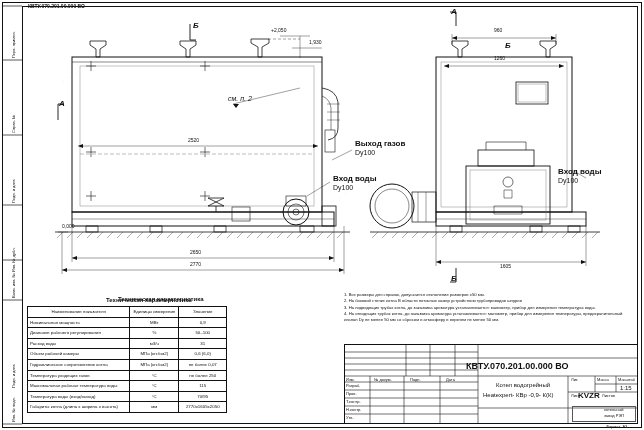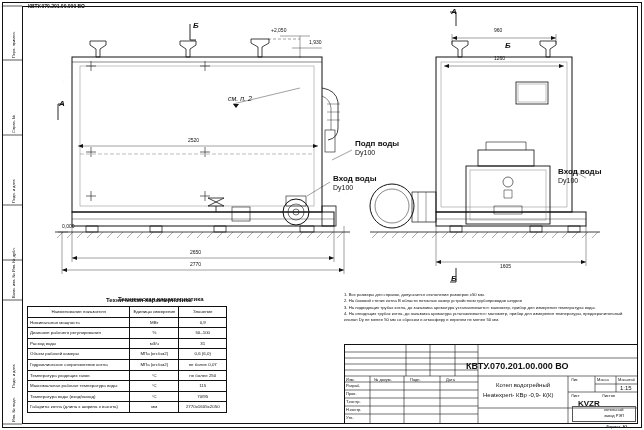--- a/index.html
+++ b/index.html
@@ -280,21 +280,21 @@
   <div class="txt t5" style="left:190px;top:262px;">2770</div>
   <div class="txt t5" style="left:271px;top:28px;">+2,050</div>
   <div class="txt t5" style="left:309px;top:40px;">1,930</div>
   <div class="txt t5" style="left:62px;top:224px;">0,000</div>
 
   <div class="txt t5" style="left:494px;top:28px;">960</div>
   <div class="txt t5" style="left:494px;top:56px;">1260</div>
   <div class="txt t5" style="left:500px;top:264px;">1605</div>
 
   <div style="position:absolute;left:355px;top:140px;">
-    <div class="txt t8 bold" style="position:relative;left:0;top:0;">Подп воды</div>
+    <div class="txt t8 bold" style="position:relative;left:0;top:0;">Выход газов</div>
     <div class="txt t7" style="position:relative;left:0;top:1px;">Dy100</div>
   </div>
 
   <div style="position:absolute;left:333px;top:175px;">
     <div class="txt t8 bold" style="position:relative;">Вход воды</div>
     <div class="txt t7" style="position:relative;top:1px;">Dy100</div>
   </div>
 
   <div style="position:absolute;left:558px;top:168px;">
     <div class="txt t8 bold" style="position:relative;">Вход воды</div>
@@ -411,20 +411,20 @@
   <div class="txt t4" style="left:374px;top:378px;">№ докум.</div>
   <div class="txt t4" style="left:410px;top:378px;">Подп.</div>
   <div class="txt t4" style="left:446px;top:378px;">Дата</div>
 
   <div class="txt t4" style="left:346px;top:384px;">Разраб.</div>
   <div class="txt t4" style="left:346px;top:392px;">Пров.</div>
   <div class="txt t4" style="left:346px;top:400px;">Т.контр.</div>
   <div class="txt t4" style="left:346px;top:408px;">Н.контр.</div>
   <div class="txt t4" style="left:346px;top:416px;">Утв.</div>
 
-  <div class="txt t8 bold" style="left:578px;top:400px;">KVZR</div>
+  <div class="txt t8 bold" style="left:578px;top:392px;">KVZR</div>
   <div class="txt t4" style="left:604px;top:408px;">котельный</div>
   <div class="txt t4" style="left:604px;top:414px;">завод РЭП</div>
   <div class="boxthin" style="left:572px;top:406px;width:64px;height:16px;"></div>
 
   <div class="txt t4" style="left:606px;top:425px;">Формат  А3</div>
 
 </div>
 
 </body></html>

